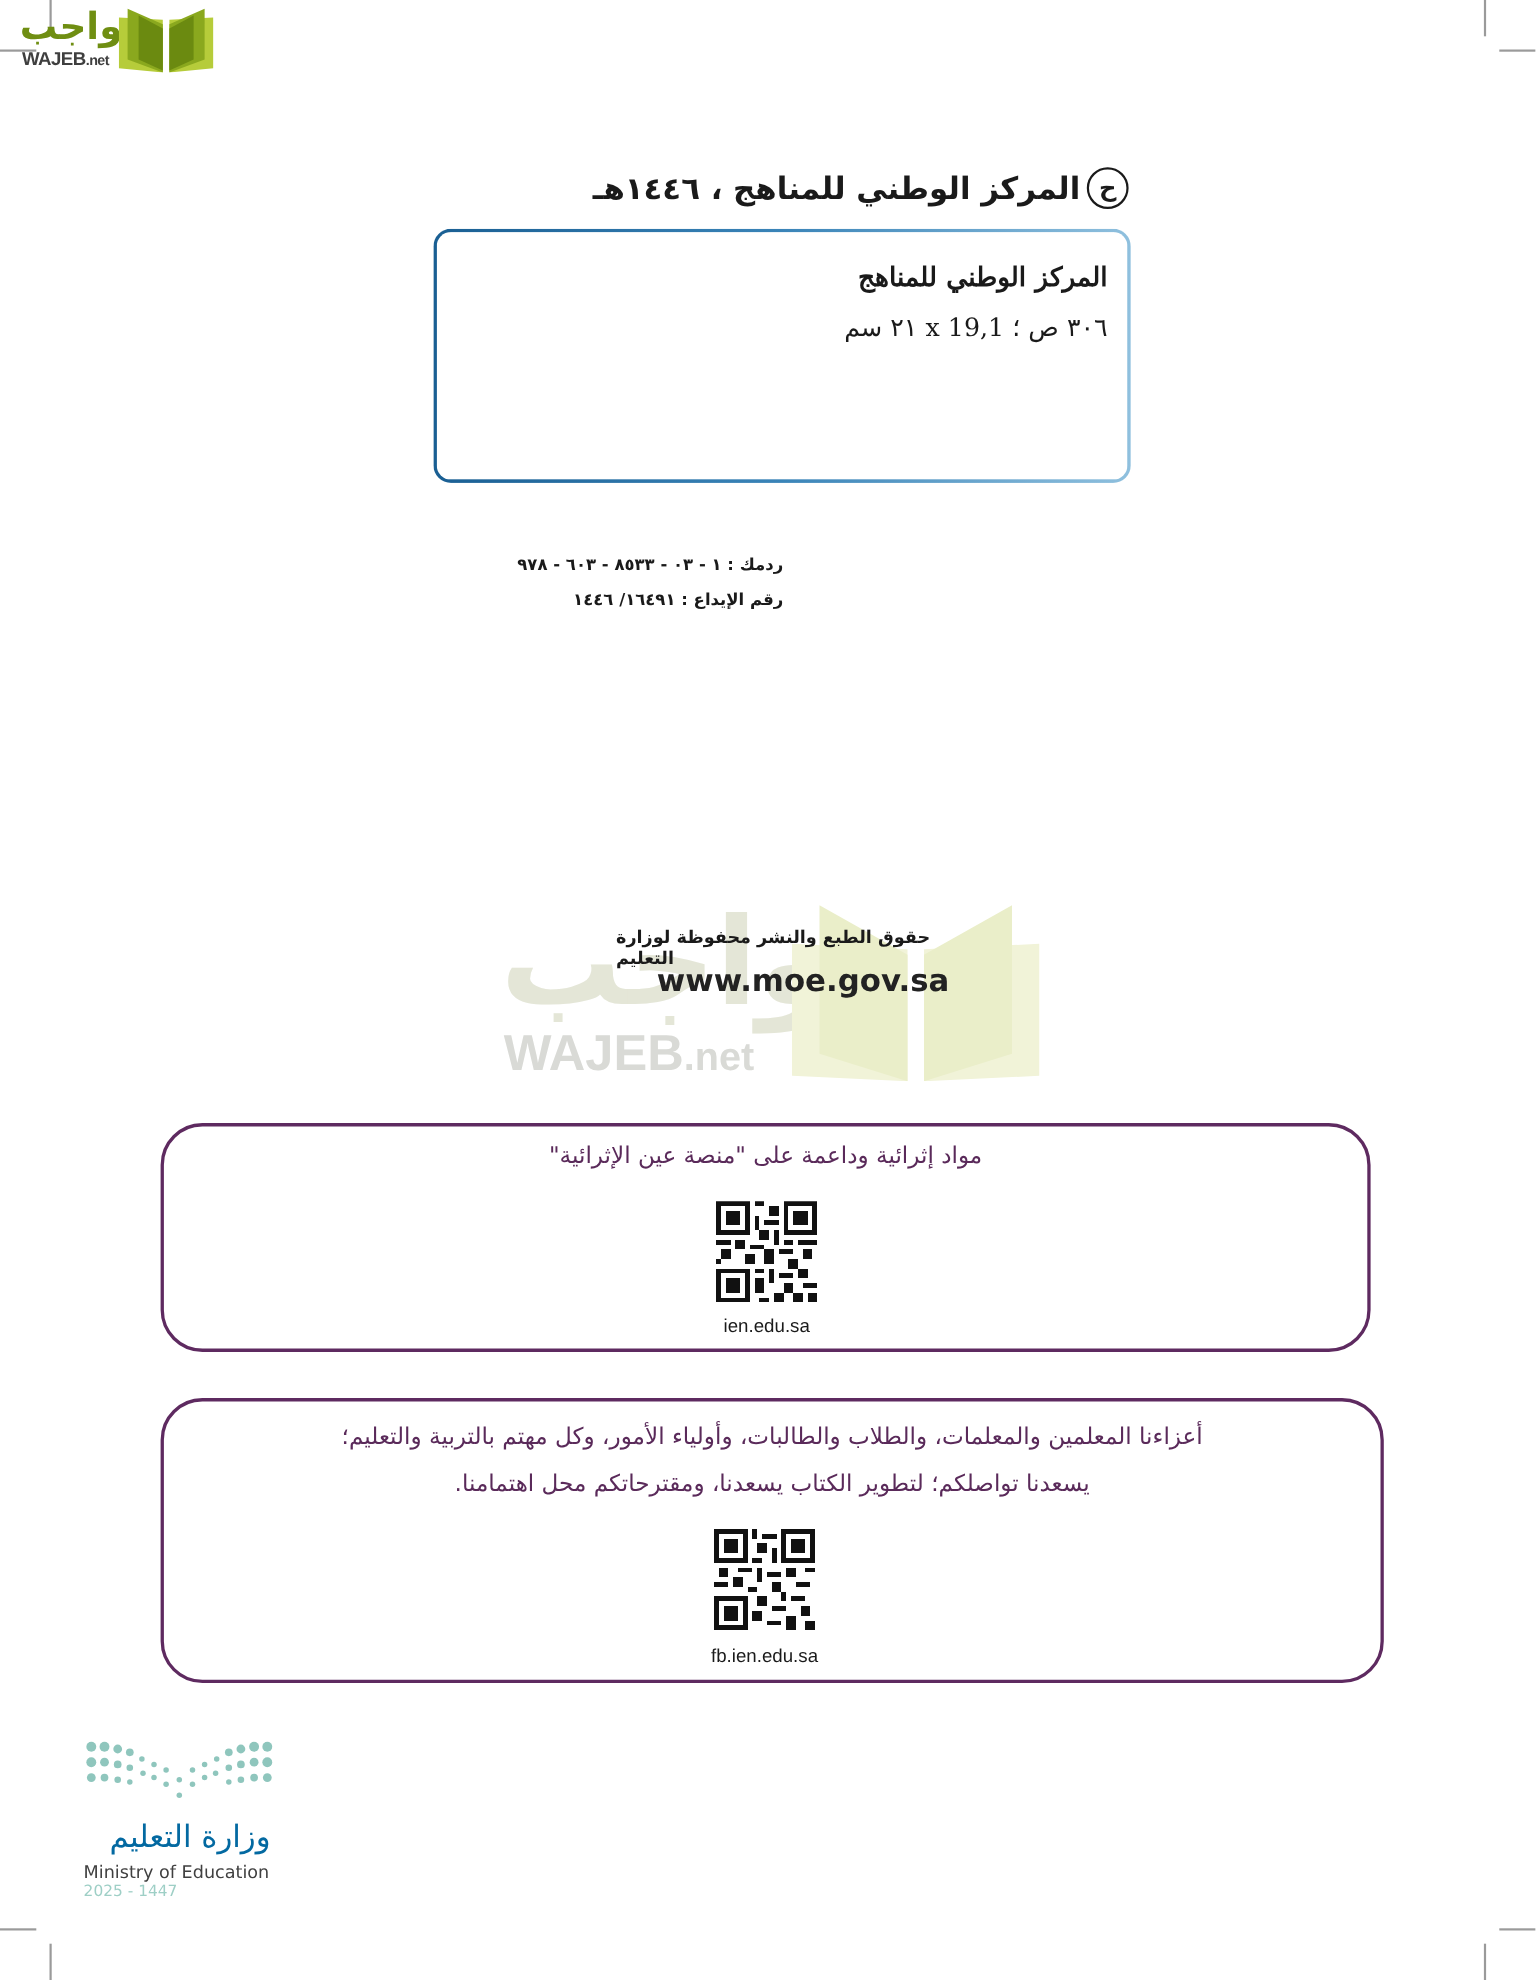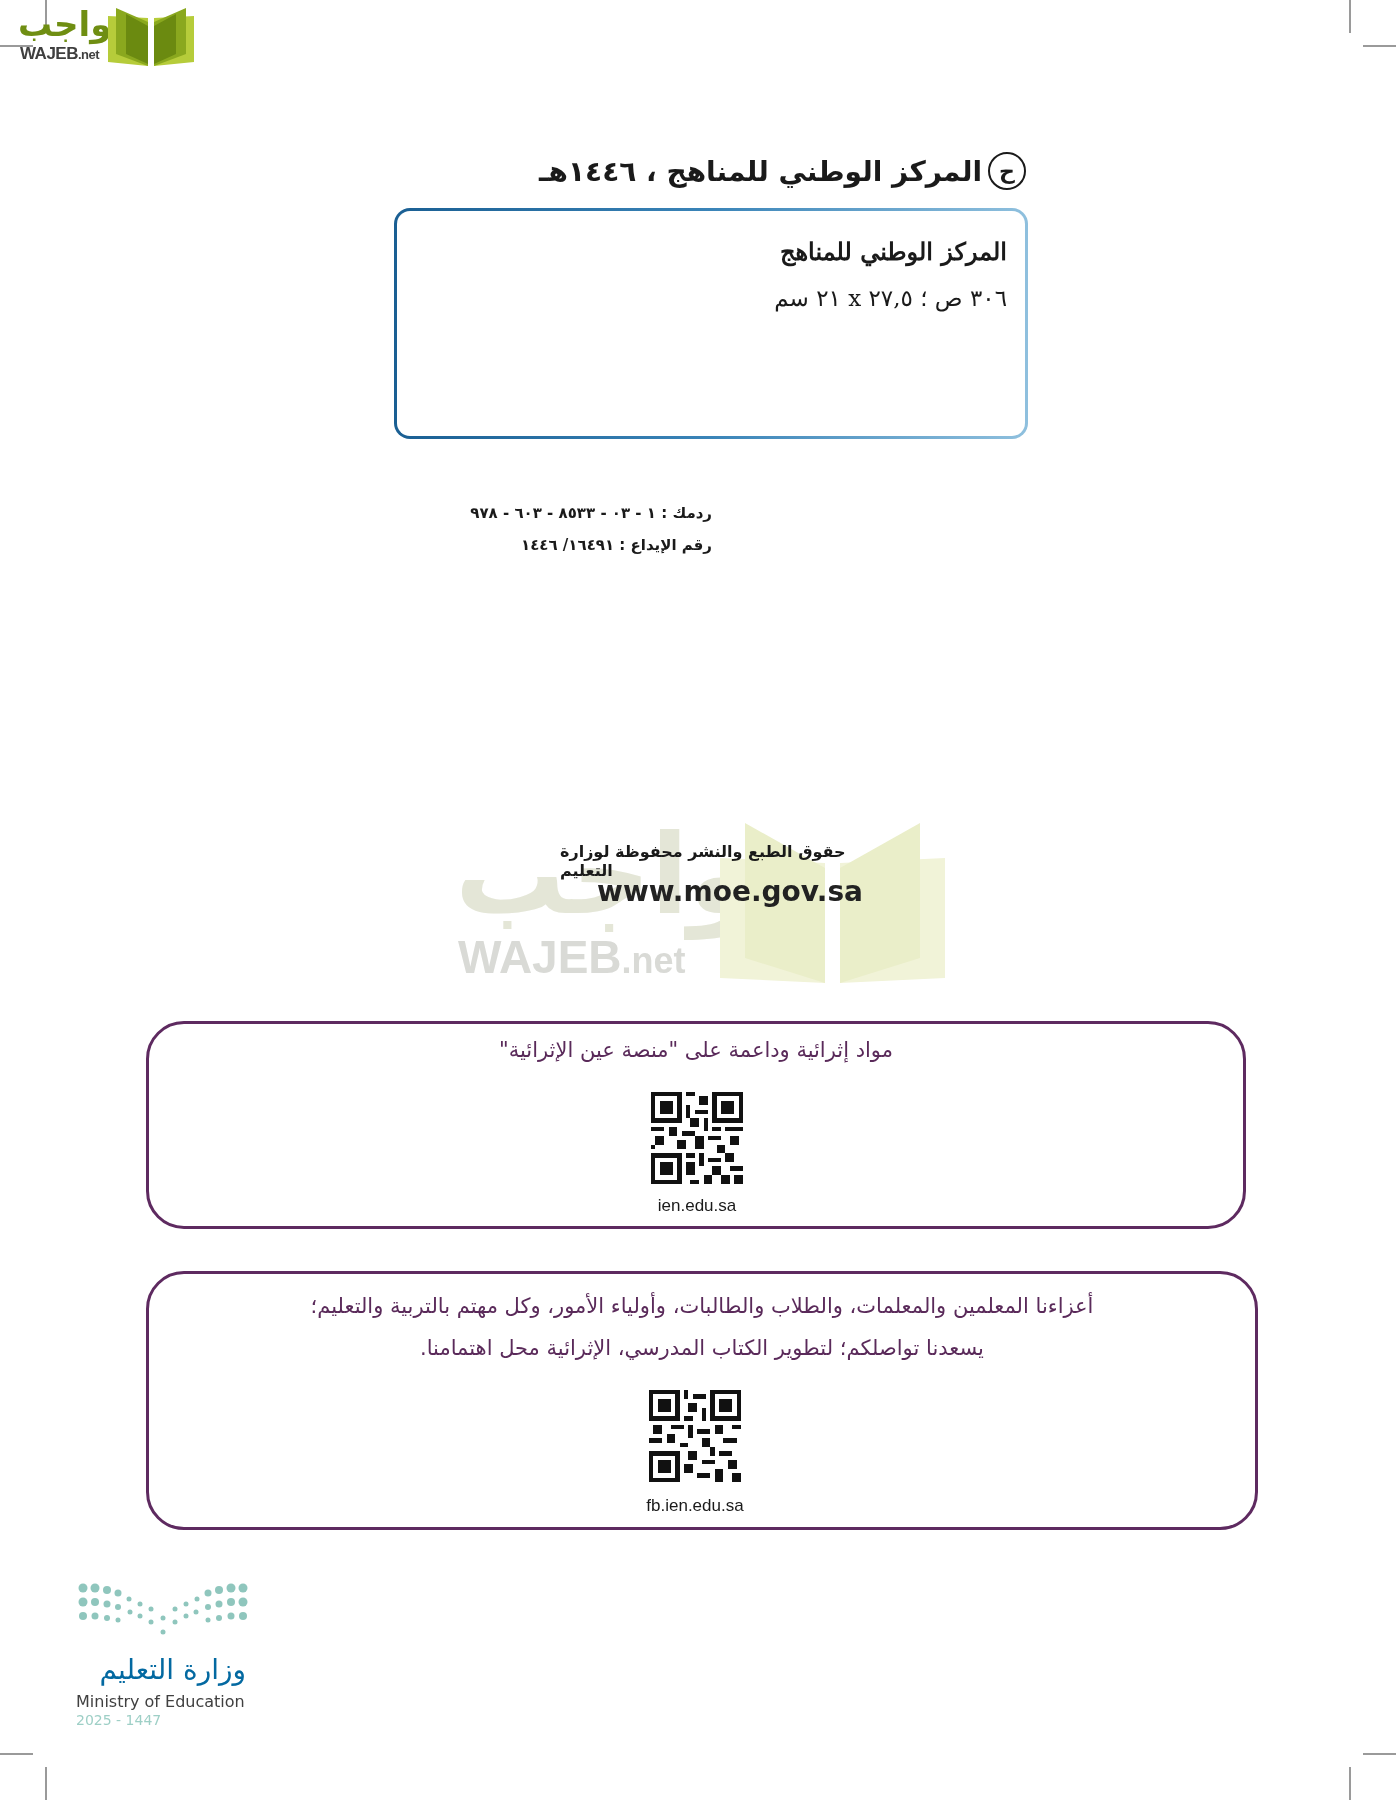--- a/index.html
+++ b/index.html
@@ -69,21 +69,21 @@
 </div>
 
 <div class="abs copy-title">
   <span class="copy-circle">ح</span>
   <span>المركز الوطني للمناهج ، ١٤٤٦هـ</span>
 </div>
 
 <div class="abs cip-box">
   <div class="cip-lines">
     <div class="l0">المركز الوطني للمناهج</div>
-    <div>٣٠٦ ص ؛ ٢٧,٥ x ٢١ سم</div>
+    <div>٣٠٦ ص ؛ 19,1 x ٢١ سم</div>
   </div>
 </div>
 
 <div class="abs reg" style="top:488px;margin-top:48px;">رقم الإيداع : ١٦٤٩١/ ١٤٤٦</div>
 <div class="abs reg" style="top:504px;">ردمك : ١ - ٠٣ - ٨٥٣٣ - ٦٠٣ - ٩٧٨</div>
 
 <div class="abs wm-ar">واجب</div>
 <div class="abs wm-en"><span>WAJEB</span><span style="font-size:36px;">.net</span></div>
 <svg class="abs wm-book" viewBox="0 0 225 165">
   <path d="M0 40 L105 45 L105 165 L0 160 Z" fill="#f1f3d8"></path>
@@ -135,21 +135,21 @@
         <rect x="16" y="19" width="2" height="2"></rect>
       <rect x="19" y="19" width="2" height="2"></rect>
         <rect x="9" y="20" width="2" height="1"></rect>
     </g>
   </svg>
   <div class="qr-label" style="left:448px;top:172px;">ien.edu.sa</div>
 </div>
 
 <div class="abs pbox" style="left:146px;top:1271px;width:1094px;height:253px;padding-left:12px;">
   <div class="pbox-text abs" style="left:0;right:0;top:20px;">أعزاءنا المعلمين والمعلمات، والطلاب والطالبات، وأولياء الأمور، وكل مهتم بالتربية والتعليم؛</div>
-  <div class="pbox-text abs" style="left:0;right:0;top:62px;">يسعدنا تواصلكم؛ لتطوير الكتاب المدرسي، الإثرائية محل اهتمامنا.</div>
+  <div class="pbox-text abs" style="left:0;right:0;top:62px;">يسعدنا تواصلكم؛ لتطوير الكتاب يسعدنا، ومقترحاتكم محل اهتمامنا.</div>
   <svg class="qr" style="left:499px;top:116px;" viewBox="0 0 21 21" shape-rendering="crispEdges">
     <rect width="21" height="21" fill="#fff"></rect>
     <g fill="#111">
       <path d="M0 0h7v7h-7z M1 1v5h5v-5z"></path>
         <rect x="2" y="2" width="3" height="3"></rect>
       <path d="M14 0h7v7h-7z M15 1v5h5v-5z"></path>
         <rect x="16" y="2" width="3" height="3"></rect>
       <path d="M0 14h7v7h-7z M1 15v5h5v-5z"></path>
         <rect x="2" y="16" width="3" height="3"></rect>
       <rect x="8" y="0" width="1" height="2"></rect>

